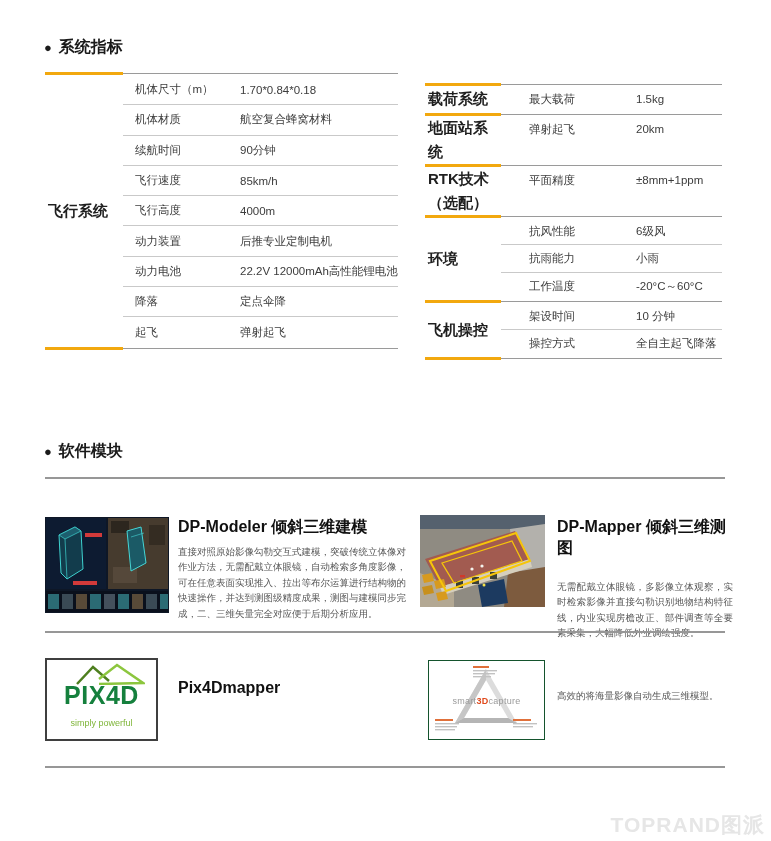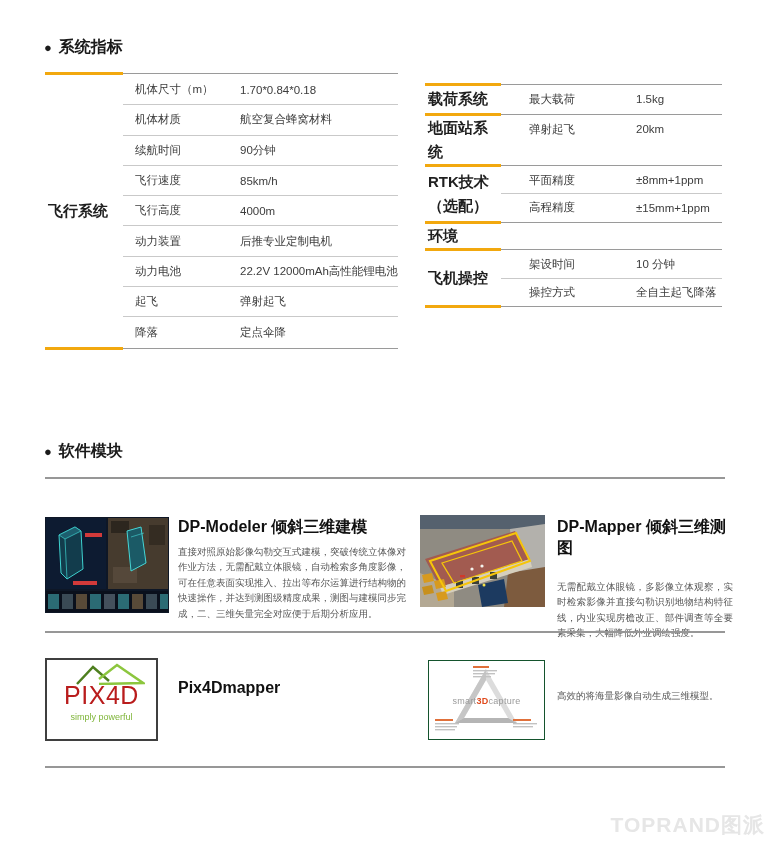--- a/index.html
+++ b/index.html
@@ -54,23 +54,23 @@
   #smart3d-text{left:557px;top:682px;width:200px;}
 
   .thumb{position:absolute;display:block;}
   #dpmodeler-thumb{left:45px;top:517px;}
   #dpmapper-thumb{left:420px;top:515px;}
 
   .logo-box{position:absolute;background:#fff;box-sizing:border-box;}
   #pix4d-logo{left:45px;top:658px;width:113px;height:83px;border:2px solid #3f3f3f;
               text-align:center;padding-top:3px;}
   #pix4d-logo .mountain{display:block;margin:0 auto;}
-  #pix4d-logo .wordmark{font-size:25px;font-weight:normal;color:#b91c1c;line-height:1;
+  #pix4d-logo .wordmark{font-size:25px;font-weight:bold;color:#15803d;line-height:1;
                         letter-spacing:0.5px;margin-top:-2px;}
-  #pix4d-logo .tagline{font-size:9px;color:#7FB539;margin-top:4px;}
+  #pix4d-logo .tagline{font-size:9px;color:#7FB539;margin-top:10px;}
 
   #smart3d-logo{left:428px;top:660px;width:117px;height:80px;border:1px solid #14532d;}
   #smart3d-logo svg{position:absolute;left:0;top:0;}
   #smart3d-logo .logo-word{position:absolute;left:0;top:35px;width:100%;text-align:center;
                            font-size:9px;color:#9a9a9a;letter-spacing:0.3px;}
   #smart3d-logo .logo-word .accent3d{color:#e0491c;font-weight:bold;}
 
   
   .watermark{position:absolute;right:6px;top:811px;font-size:21px;font-weight:bold;
              color:#e6e6e6;letter-spacing:1px;}
@@ -117,27 +117,27 @@
           </div>
           <div class="row">
             <span class="lbl">动力装置</span>
             <span class="val">后推专业定制电机</span>
           </div>
           <div class="row">
             <span class="lbl">动力电池</span>
             <span class="val">22.2V 12000mAh高性能锂电池</span>
           </div>
           <div class="row">
+            <span class="lbl">降落</span>
+            <span class="val">定点伞降</span>
+          </div>
+          <div class="row">
             <span class="lbl">起飞</span>
             <span class="val">弹射起飞</span>
           </div>
-          <div class="row">
-            <span class="lbl">降落</span>
-            <span class="val">定点伞降</span>
-          </div>
         </div>
       </div>
       <div class="divider">
         <span class="accent"></span>
         <span class="rest"></span>
       </div>
     </div>
 
     <div class="spec-table" id="table-right">
       <div class="divider">
@@ -176,34 +176,44 @@
       </div>
 
       <div class="group">
         <div class="cat">RTK技术
 （选配）</div>
         <div class="rows">
           <div class="row">
             <span class="lbl">平面精度</span>
             <span class="val">±8mm+1ppm</span>
           </div>
-          <div class="row">
-            <span class="lbl">高程精度</span>
-            <span class="val">±15mm+1ppm</span>
-          </div>
         </div>
       </div>
 
       <div class="divider">
         <span class="accent"></span>
         <span class="rest"></span>
       </div>
 
       <div class="group">
         <div class="cat">环境</div>
+        <div class="rows">
+          <div class="row">
+            <span class="lbl">抗风性能</span>
+            <span class="val">6级风</span>
+          </div>
+          <div class="row">
+            <span class="lbl">抗雨能力</span>
+            <span class="val">小雨</span>
+          </div>
+          <div class="row">
+            <span class="lbl">工作温度</span>
+            <span class="val">-20°C～60°C</span>
+          </div>
+        </div>
       </div>
 
       <div class="divider">
         <span class="accent"></span>
         <span class="rest"></span>
       </div>
 
       <div class="group">
         <div class="cat">飞机操控</div>
         <div class="rows">

